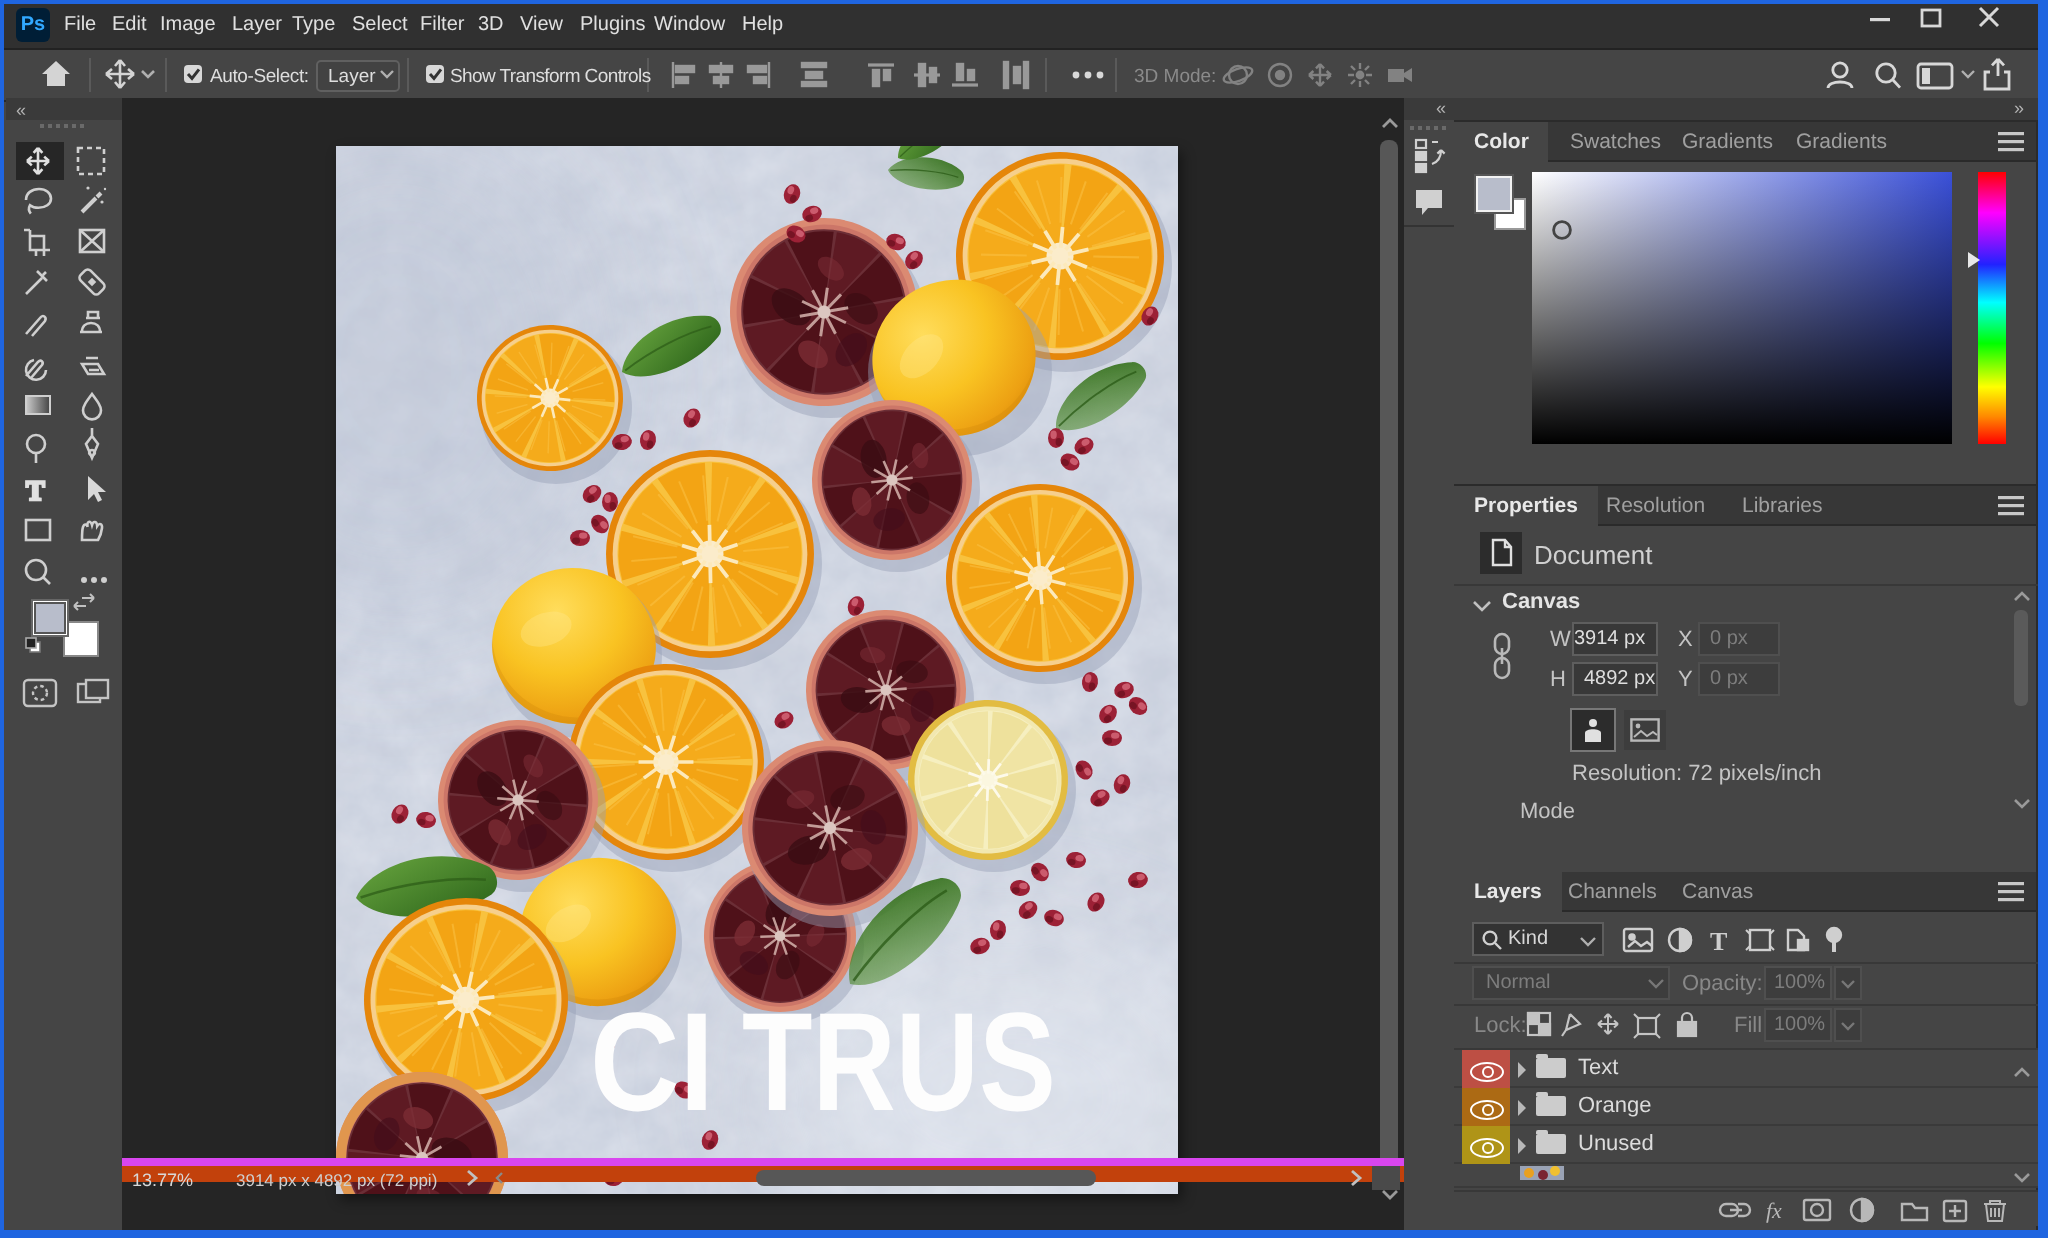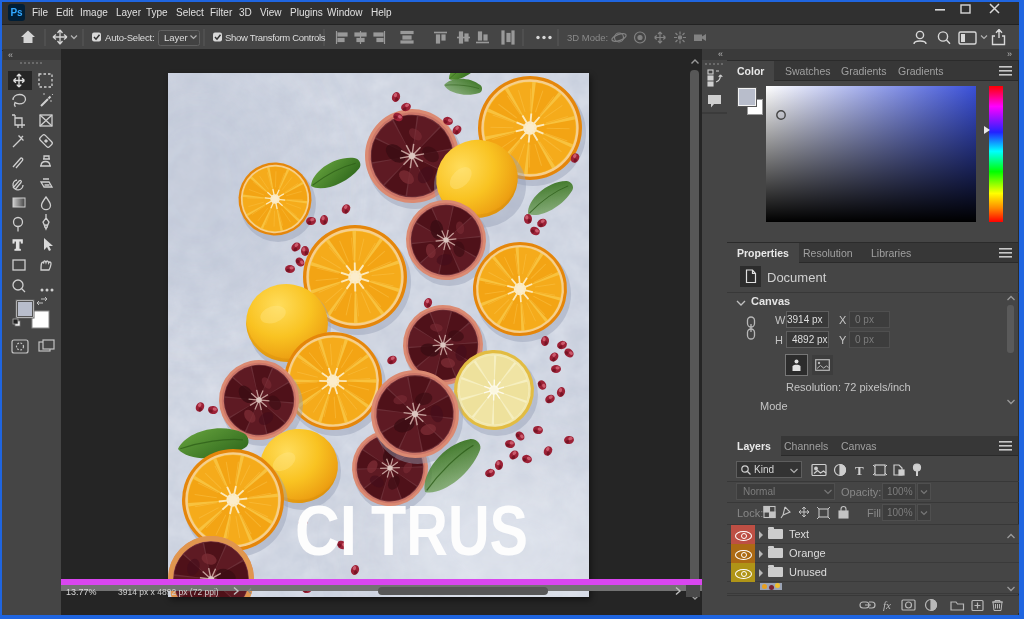--- a/index.html
+++ b/index.html
@@ -14,21 +14,21 @@
 #options{position:absolute;left:0;top:22px;width:100%;height:27px;background:#454545;border-top:1px solid #222;border-bottom:1px solid #282828}
 
 #toolbar{position:absolute;left:1px;top:47px;width:58px;height:566px;background:#454545}
 #canvasarea{position:absolute;left:59px;top:47px;width:641px;height:566px;background:#252525}
 #tabstrip{position:absolute;left:0;top:0;width:100%;height:22px;background:#2a2a2a}
 #doctab{position:absolute;left:0;top:2px;height:20px;background:#454545;color:#d6d6d6;font-size:9px;line-height:20px;padding:0 6px;letter-spacing:-0.3px}
 #photo{position:absolute;left:107px;top:2px;width:421px;height:524px;background:#ccd3e0;box-shadow:2px 3px 6px rgba(0,0,0,0.45)}
 #pasteboard{position:absolute;left:0;top:22px;width:627px;height:532px;background:#252525}
 #vscroll{position:absolute;left:627px;top:3px;width:14px;height:551px;background:#252525}
 #vthumb{position:absolute;left:2px;top:18px;width:9px;height:514px;background:#575757;border-radius:4px}
-#statusbar{position:absolute;left:0;top:530px;width:641px;height:12px;background:#737373;border-top:6px solid #d946ef}
+#statusbar{position:absolute;left:0;top:530px;width:641px;height:12px;background:#c2410c;border-top:4px solid #d946ef}
 #hthumb{position:absolute;left:317px;top:2px;width:170px;height:8px;background:#575757;border-radius:4px}
 
 #dock{position:absolute;left:700px;top:47px;width:25px;height:566px;background:#454545}
 #panels{position:absolute;left:725px;top:47px;width:292px;height:566px;background:#2b2b2b}
 .panel{position:absolute;left:0;width:291px;background:#454545}
 .ptabs{position:absolute;left:0;top:0;width:100%;height:20px;background:#373737;border-bottom:1px solid #2a2a2a}
 .ptab{position:absolute;top:0;height:20px;font-size:10.5px;line-height:20px;padding:0 10px;color:#a0a0a0}
 .ptab.act{background:#454545;color:#e8e8e8;font-weight:bold}
 .ham{position:absolute;right:6px;top:4px;width:13px;height:11px;color:#c8c8c8}
 .well{background:#383838;border:1px solid #5e5e5e;color:#dedede;font-size:10px;white-space:nowrap;overflow:hidden}

